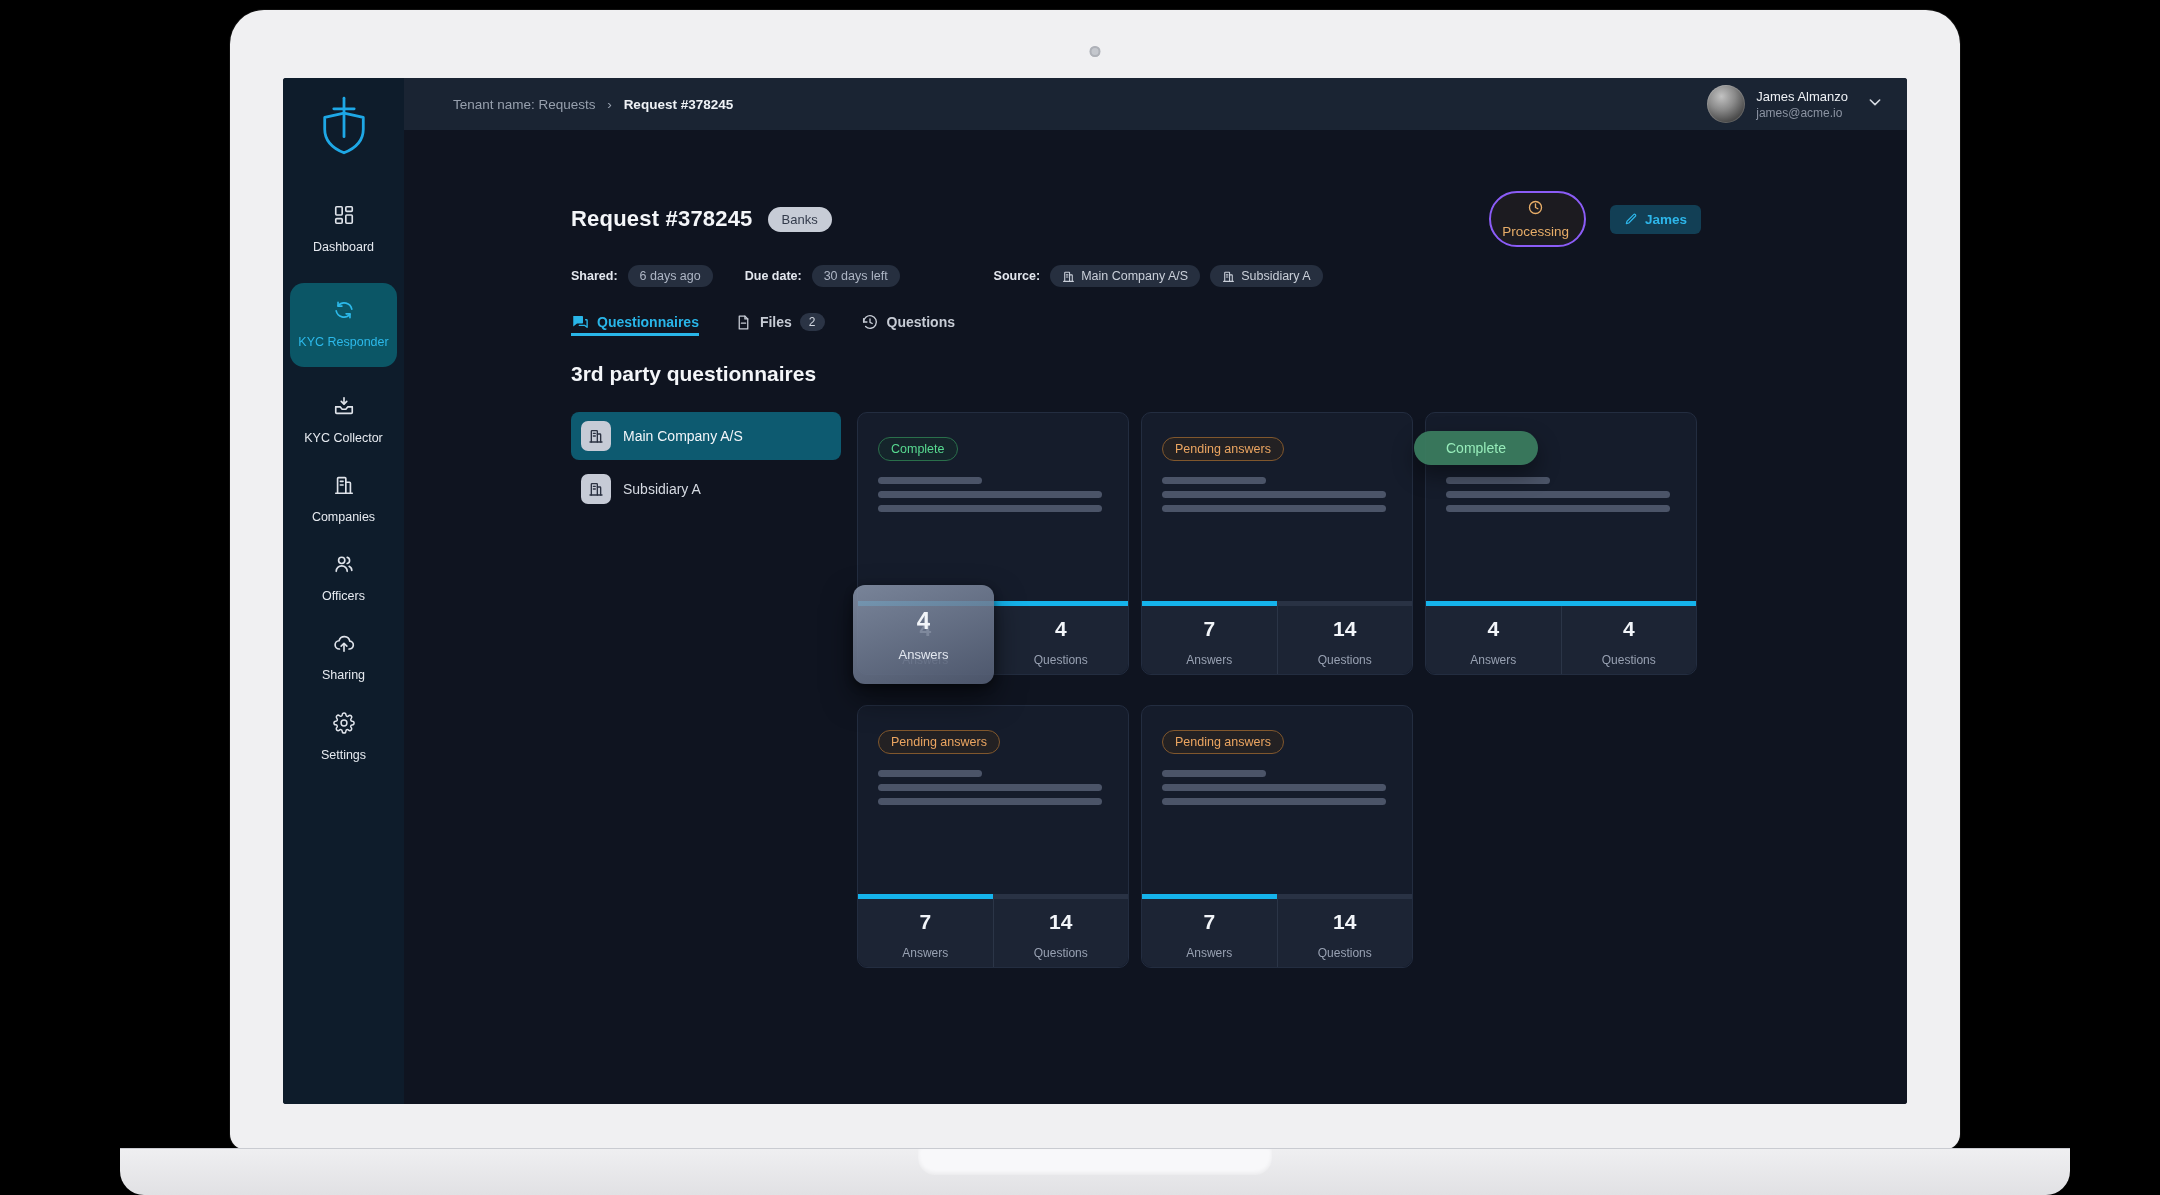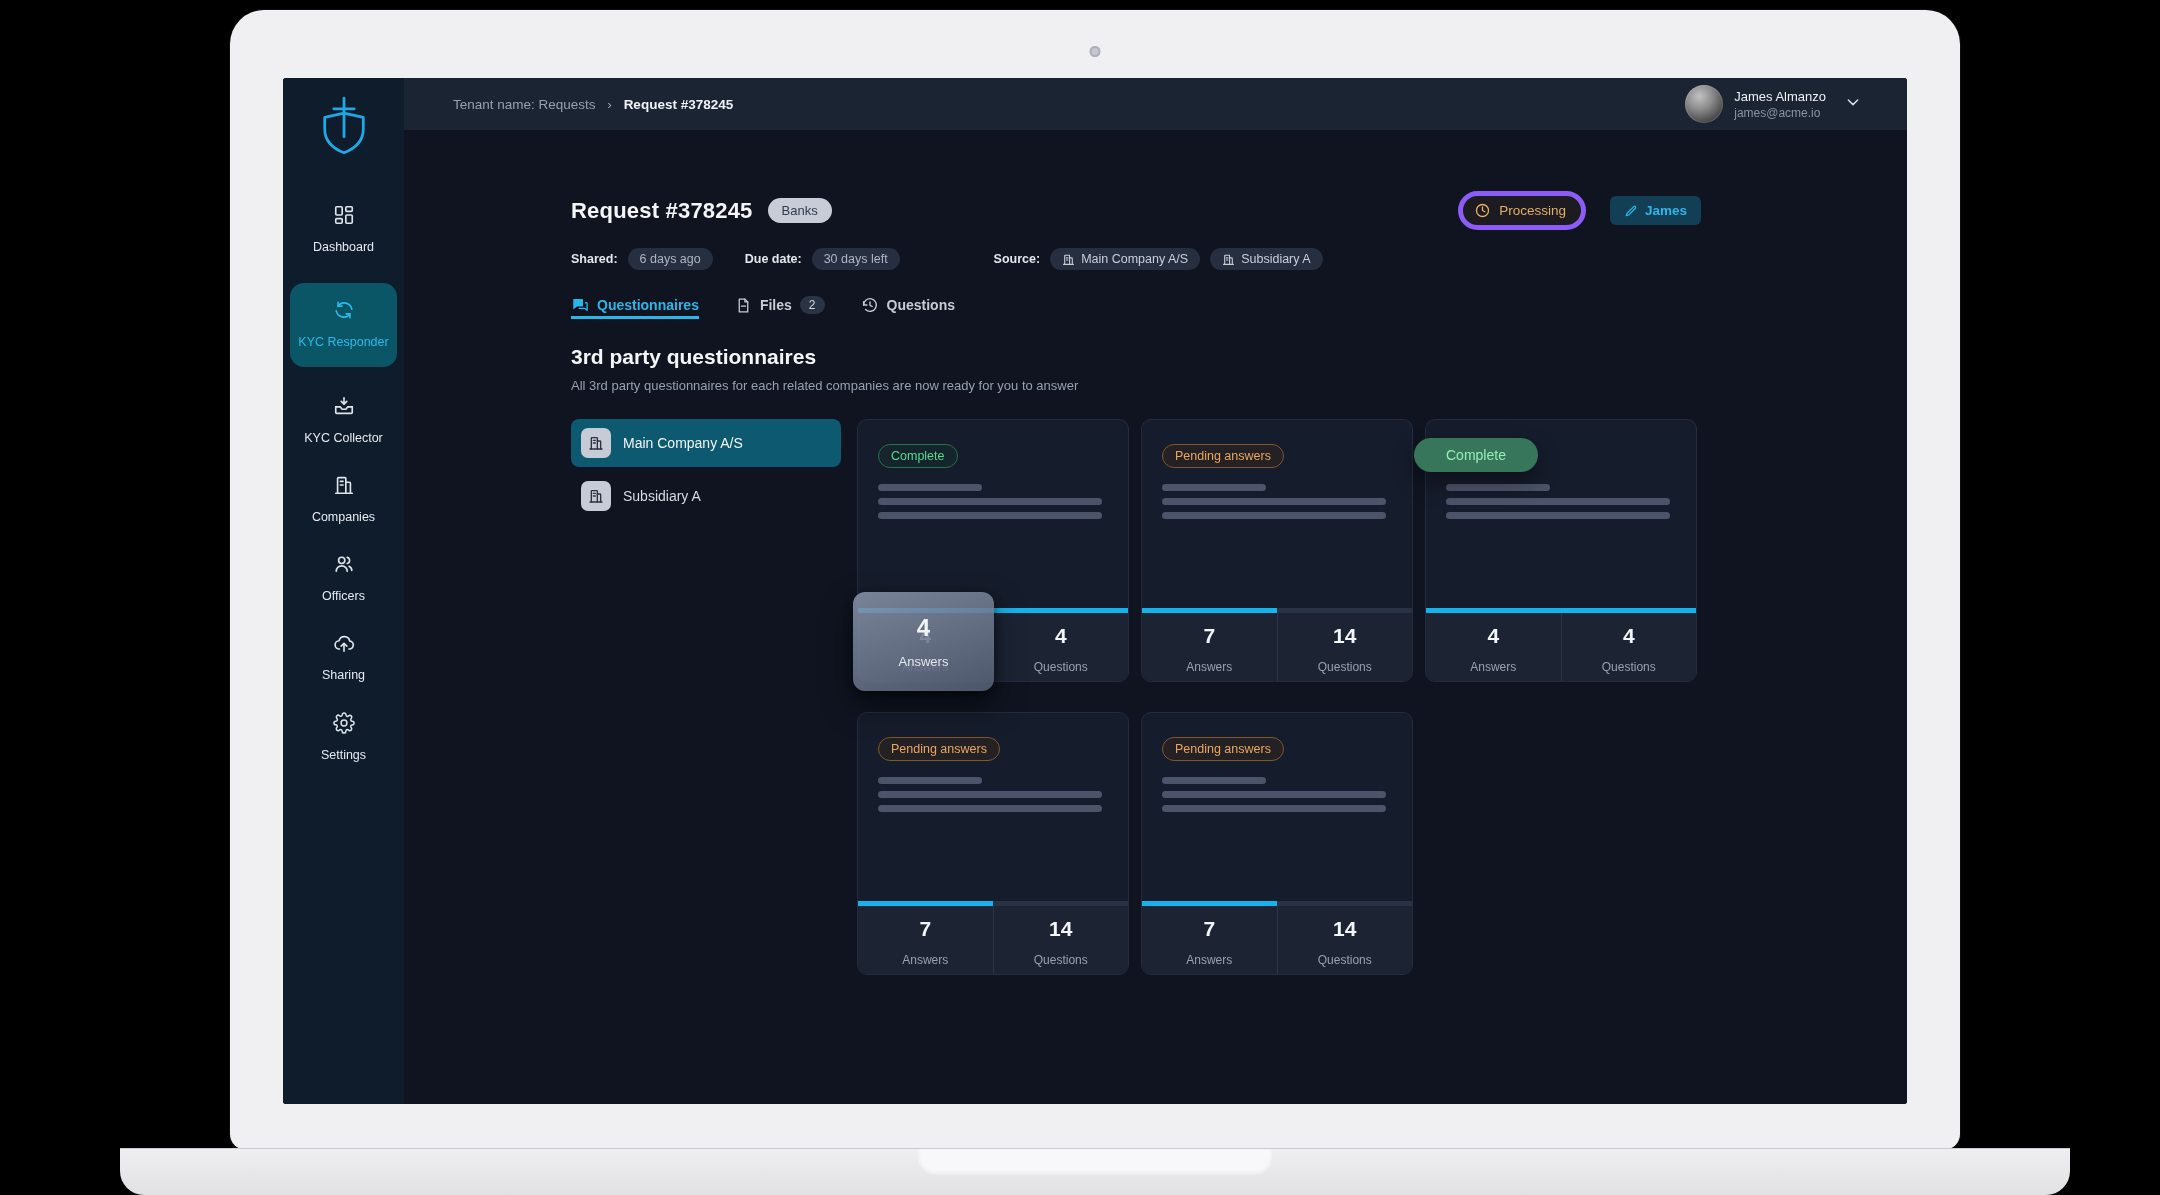--- a/index.html
+++ b/index.html
@@ -32,21 +32,21 @@
   .nav { display:flex; flex-direction:column; align-items:center; }
   .nav-item { width:107px; display:flex; flex-direction:column; align-items:center; gap:9px;
               color:#e6eaf0; margin-bottom:28px; cursor:pointer; text-align:center; }
   .nav-item svg { stroke:#dfe3ea; }
   .nav-item .nav-label { font-size:12.5px; line-height:1.3; }
   .nav-item.active { background:#0b5666; border-radius:14px; padding:16px 4px; color:#2cb9ea; }
   .nav-item.active svg { stroke:#2cb9ea; }
 
   
   .topbar { position:absolute; left:121px; right:0; top:0; height:52px; background:#1a2433;
-            display:flex; align-items:center; justify-content:space-between; padding:0 46px 0 49px; }
+            display:flex; align-items:center; justify-content:space-between; padding:0 24px 0 49px; }
   .crumbs { font-size:13.5px; color:#97a0ae; }
   .crumbs .sep { margin:0 8px; }
   .crumbs .current { color:#eff2f6; font-weight:bold; }
   .userbox { display:flex; align-items:center; gap:11px; cursor:pointer; }
   .avatar { width:38px; height:38px; border-radius:50%;
             background:radial-gradient(circle at 38% 30%, #c2c2c2 0%, #8a8a8a 38%, #4c4c4c 72%, #242424 100%);
             box-shadow:inset 0 0 0 1px rgba(255,255,255,.15); }
   .uname { font-size:13px; font-weight:normal; color:#eef1f5; }
   .uemail { font-size:12px; color:#8b93a2; margin-top:2px; }
   .userbox svg { margin-left:8px; stroke:#d2d7df; }
@@ -54,22 +54,22 @@
   
   .main { position:absolute; left:121px; top:57px; right:0; bottom:0; background:#0f1420; overflow:hidden; }
   .content { padding:56px 0 0 167px; width:1297px; }
 
   .header-row { display:flex; align-items:center; width:1130px; }
   .page-title { font-size:22px; font-weight:bold; color:#f4f6f9; letter-spacing:.2px; }
   .pill-banks { margin-left:15px; background:#c7ccd6; color:#333b4b; font-size:13px;
                 padding:5px 14px; border-radius:999px; }
   .header-right { margin-left:auto; display:flex; align-items:center; gap:24px; }
   .pill-processing { display:inline-flex; align-items:center; gap:8px; font-size:13.5px; color:#e7ad68;
-                     border:5px solid #8b5cf6; background:rgba(120,80,30,.12);
-                     padding:6px 15px 6px 11px; border-radius:999px; }
+                     border:2px solid #8b5cf6; background:rgba(120,80,30,.12);
+                     padding:6px 15px 6px 11px; border-radius:999px;flex-direction:column; }
   .pill-processing svg { stroke:#e7ad68; }
   .btn-edit { display:inline-flex; align-items:center; gap:7px; font-size:13.5px; font-weight:bold;
               color:#2db6ea; background:#123f55; border:none; padding:7px 14px; border-radius:6px; cursor:pointer; }
   .btn-edit svg { stroke:#2db6ea; }
 
   .meta-row { display:flex; align-items:center; margin-top:18px; gap:10px; }
   .meta-label { font-size:12.5px; font-weight:bold; color:#e3e7ee; }
   .meta-pill { background:#262f3f; color:#aeb6c5; font-size:12.5px; padding:4px 12px; border-radius:999px; }
   .meta-gap { width:12px; }
   .chip { display:inline-flex; align-items:center; gap:6px; background:#262f3f; color:#c9cfd9;
@@ -319,21 +319,20 @@
               <svg width="18" height="18" viewBox="0 0 24 24" stroke-width="1.8">
                 <path d="M3.5 12a8.5 8.5 0 1 1 2.6 6.1"></path>
                   <polyline points="3.5,7.6 3.5,12 7.9,12"></polyline>
                 <polyline points="12,8 12,12.4 15,14"></polyline>
               </svg>
               <span>Questions</span>
             </div>
           </div>
 
           <h2 class="section-title">3rd party questionnaires</h2>
-          <p class="section-sub">All 3rd party questionnaires for each related companies are now ready for you to answer</p>
 
           <div class="body-row">
 
             <div class="company-list">
               <div class="company-item selected">
                 <span class="co-ico">
                   <svg width="16" height="16" viewBox="0 0 24 24" stroke-width="2">
                     <path d="M5 21V5a1 1 0 0 1 1-1h7a1 1 0 0 1 1 1v16"></path>
                       <path d="M14 9h4a1 1 0 0 1 1 1v11"></path>
                     <line x1="3" y1="21" x2="21" y2="21"></line>

